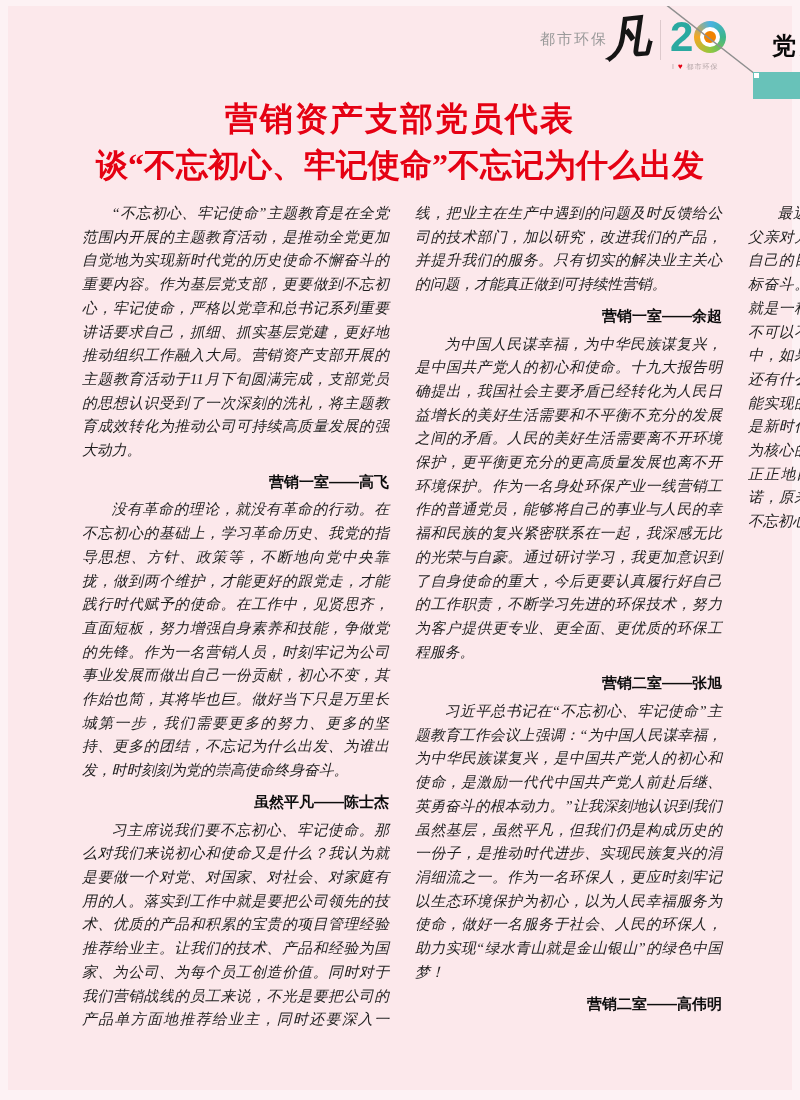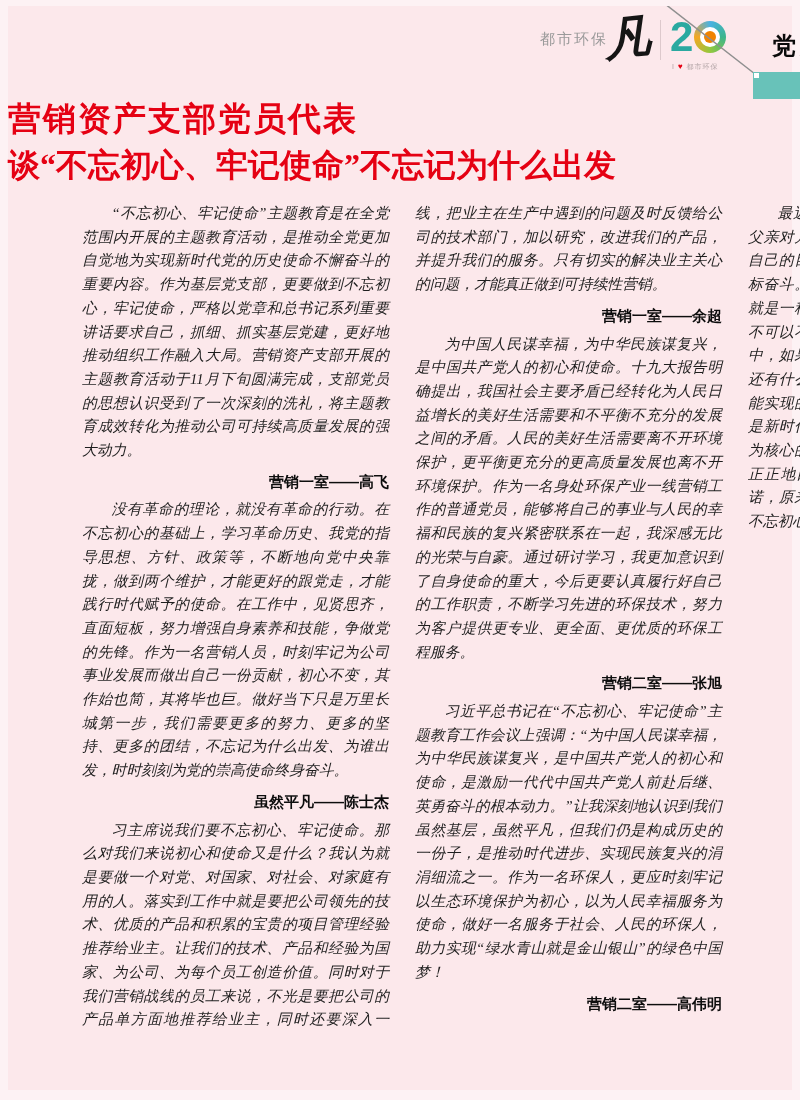--- a/index.html
+++ b/index.html
@@ -72,21 +72,21 @@
     font-size: 15px; font-weight: bold;
     display: flex; align-items: center; justify-content: center; padding-left: 45px;
   }
   .pagenum-box .corner-sq {
     position: absolute; left: 1px; top: 1px;
     width: 5px; height: 5px; background: #ffffff;
   }
   
   .title {
     position: absolute; left: 0; top: 90px; width: 100%;
-    text-align: left; color: #e50113;
+    text-align: center; color: #e50113;
     font-family: "Liberation Serif", serif; font-weight: bold;
     margin: 0;
   }
   .title .t-line1 { font-size: 33px; line-height: 46px; letter-spacing: 2px; }
   .title .t-line2 { font-size: 32px; line-height: 46px; }
   
   .article {
     position: absolute; left: 74px; top: 196px;
     width: 640px; height: 836px;
     column-count: 2; column-gap: 26px; column-fill: auto;

